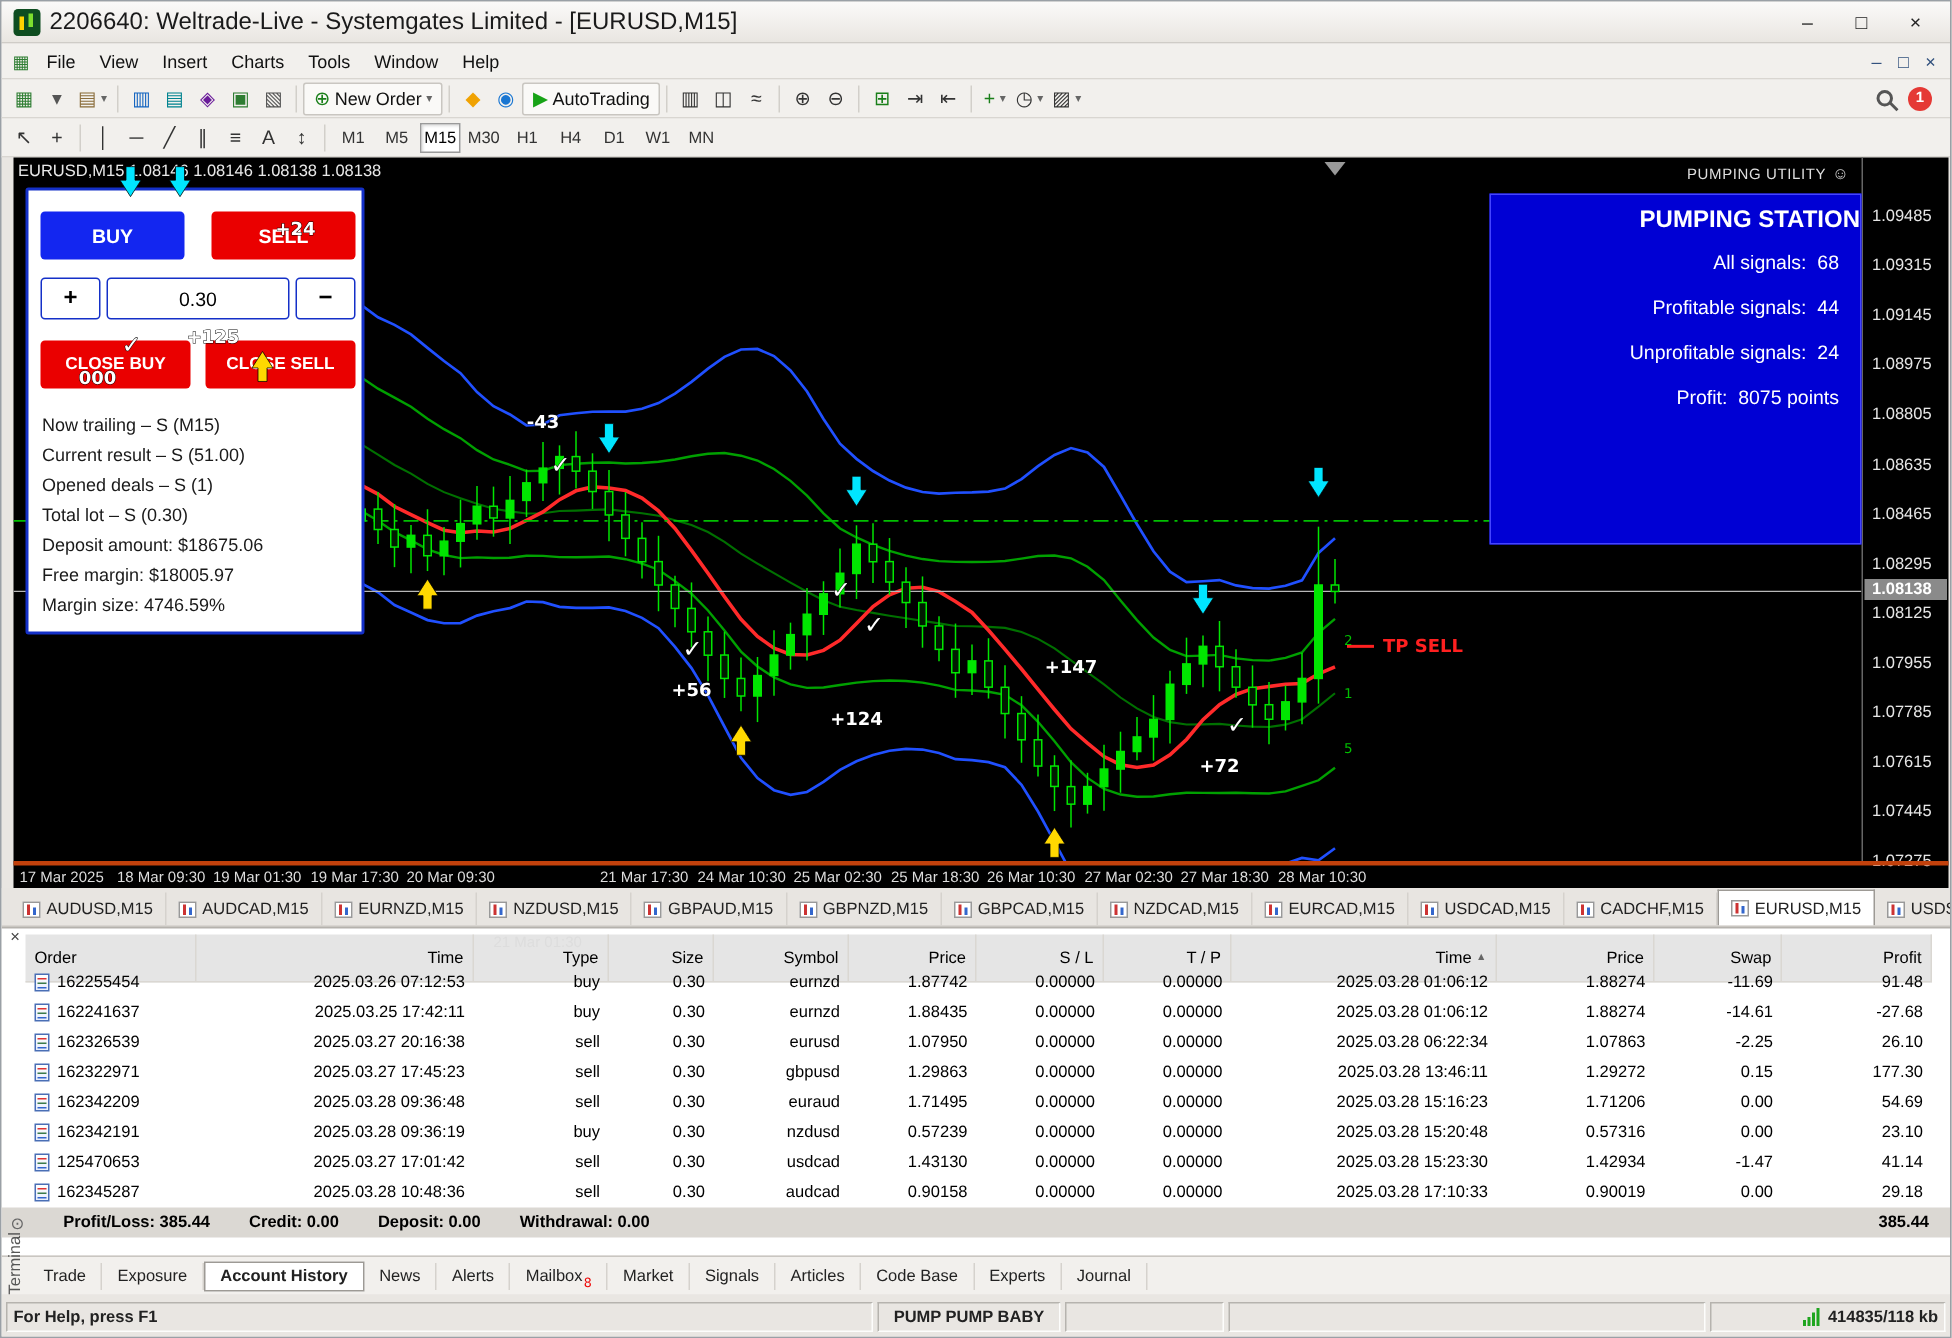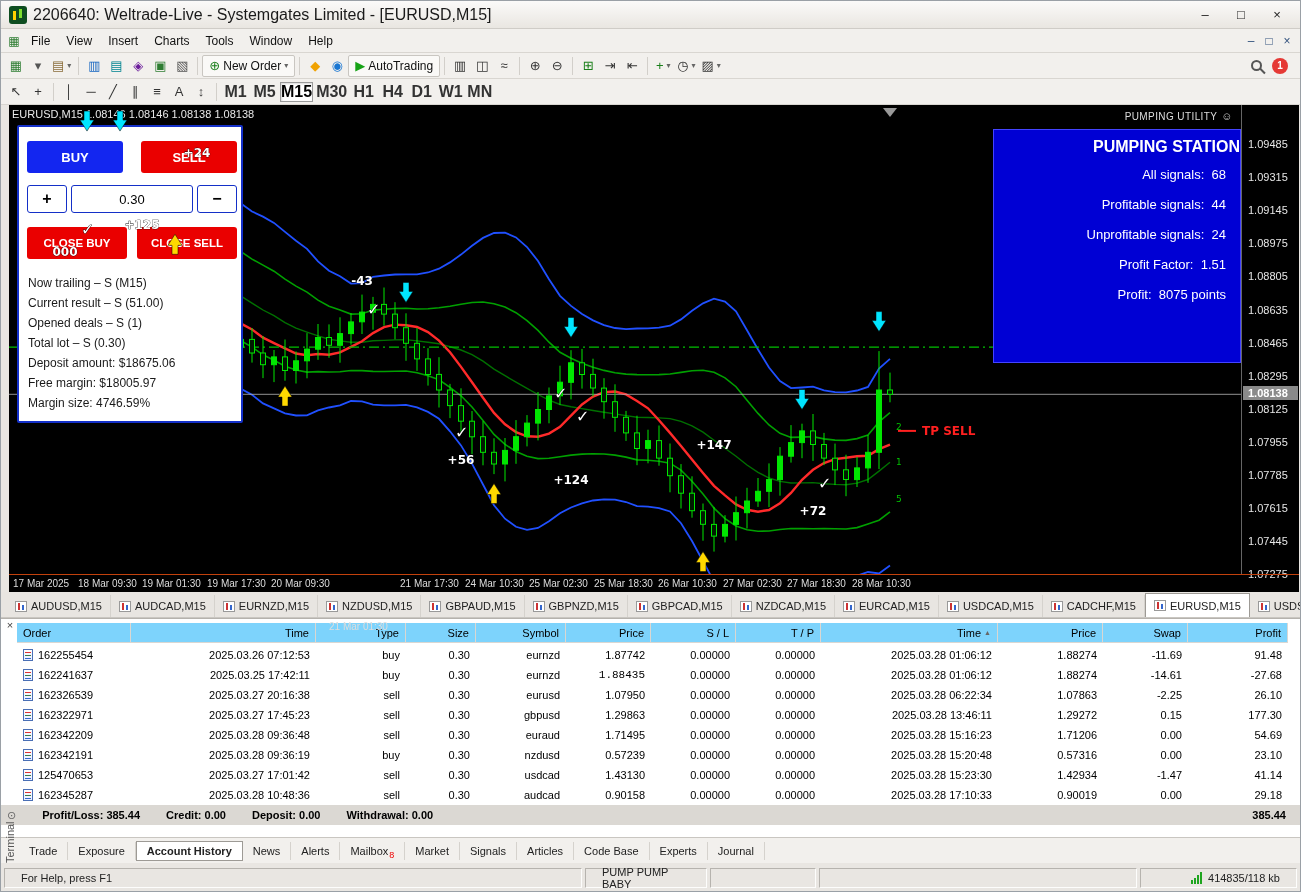--- a/index.html
+++ b/index.html
@@ -24,21 +24,21 @@
 
 .toolbar{position:absolute;left:0;width:100%;background:#f2f0ed;border-bottom:1px solid #d9d6d1;display:flex;align-items:center;padding:0 4px;}
 #toolbar1{top:52px;height:26px;}
 #toolbar2{top:78px;height:26px;}
 #tb1-items,#tb2-tools,#tfbar{display:flex;align-items:center;}
 .tbtn{min-width:22px;height:22px;display:flex;align-items:center;justify-content:center;font-size:13px;border:1px solid transparent;border-radius:2px;padding:0 2px;gap:3px;}
 .tbtn.labeled{border:1px solid #c9c6c1;background:#faf9f7;padding:0 6px;}
 .tbtn .cap{font-size:8px;color:#666;}
 .tbtn .tlabel{font-size:12px;color:#111;}
 .tb-sep{width:1px;height:18px;background:#d2cfca;margin:0 4px;}
-.tf-btn{min-width:27px;height:20px;display:flex;align-items:center;justify-content:center;font-size:16px;font-weight:bold;color:#333;border:1px solid transparent;margin:0 1px;}
+.tf-btn{min-width:27px;height:20px;display:flex;align-items:center;justify-content:center;font-size:11px;font-weight:normal;color:#333;border:1px solid transparent;margin:0 1px;}
 .tf-btn.active{background:#fff;border:1px solid #9a9a9a;box-shadow:inset 1px 1px 2px rgba(0,0,0,.15);color:#000;}
 #search-box{margin-left:auto;display:flex;align-items:center;gap:10px;padding-right:8px;}
 #search-icon{width:11px;height:11px;border:2px solid #555;border-radius:50%;position:relative;}
 #search-icon::after{content:'';position:absolute;width:7px;height:2px;background:#555;transform:rotate(45deg);right:-6px;bottom:-3px;}
 #notif-badge{width:16px;height:16px;border-radius:50%;background:#e53935;color:#fff;font-size:10px;font-weight:bold;display:flex;align-items:center;justify-content:center;}
 
 
 #chart-region{position:absolute;left:8px;top:104px;width:1290px;height:487px;background:#000;}
 #chart-svg{position:absolute;left:0;top:0;z-index:1;}
 #overlay-svg{position:absolute;left:0;top:0;z-index:6;pointer-events:none;}
@@ -62,36 +62,36 @@
 #panel-info{position:absolute;left:9px;top:146px;right:4px;}
 .info-line{font-size:12px;color:#1a1a1a;line-height:20px;white-space:pre;}
 
 #stats-panel{position:absolute;left:984px;top:24px;width:248px;height:234px;background:#0000d4;border:1px solid #4444ff;z-index:3;padding-top:8px;}
 #stats-title{text-align:right;color:#fff;font-size:16px;font-weight:bold;margin-bottom:4px;}
 .stats-line{color:#fff;font-size:13px;line-height:30px;text-align:right;padding-right:14px;white-space:pre;}
 
 #price-axis{position:absolute;left:1232px;top:0;width:58px;height:469px;border-left:1px solid #666;z-index:2;}
 .pa-label{position:absolute;left:6px;color:#e6e6e6;font-size:11px;margin-top:12px;}
 .pa-current{position:absolute;left:1px;right:1px;background:#8a8a8a;color:#fff;font-size:11px;font-weight:bold;padding:1px 0 1px 5px;}
-#time-axis{position:absolute;left:0;top:469px;width:1290px;height:18px;border-top:1px solid #c2410c;z-index:2;}
+#time-axis{position:absolute;left:0;top:469px;width:1290px;height:18px;border-top:3px solid #c2410c;z-index:2;}
 .ta-label{position:absolute;top:3px;color:#ddd;font-size:10px;white-space:nowrap;}
 
 
 #chart-tabs{position:absolute;left:0;top:591px;width:100%;height:26px;background:#e8e5e1;border-bottom:1px solid #c9c6c1;display:flex;align-items:flex-end;padding-left:6px;overflow:hidden;}
 .chart-tab{height:22px;display:flex;align-items:center;gap:4px;padding:0 8px;font-size:11px;color:#222;border-right:1px solid #d5d2cd;white-space:nowrap;}
 .chart-tab.active{background:#fff;border:1px solid #9d9a95;border-bottom:none;height:24px;}
 .tab-icon{width:12px;height:11px;border:1px solid #999;background:#fff;position:relative;flex:0 0 auto;}
 .tab-icon::before{content:'';position:absolute;left:2px;bottom:1px;width:2px;height:7px;background:#c33;}
 .tab-icon::after{content:'';position:absolute;left:6px;bottom:1px;width:2px;height:5px;background:#36c;}
 
 
 #terminal{position:absolute;left:0;top:617px;width:100%;height:219px;background:#fff;border-top:1px solid #b5b2ad;}
 #terminal-close{position:absolute;left:3px;top:619px;width:12px;height:12px;font-size:11px;line-height:11px;text-align:center;color:#444;z-index:4;}
 #terminal-label{position:absolute;left:3px;top:862px;transform:rotate(-90deg);transform-origin:0 0;font-size:11px;color:#555;z-index:4;}
-#hist-header{position:absolute;left:16px;top:4px;height:20px;display:flex;background:#7dd3fc;border-bottom:1px solid #dad7d2;}
+#hist-header{position:absolute;left:16px;top:4px;height:32px;display:flex;background:#e5e5e5;border-bottom:1px solid #dad7d2;}
 .h-cell{display:flex;align-items:center;justify-content:flex-end;padding:0 6px;font-size:11px;color:#000;border-right:1px solid #dad7d2;gap:3px;}
 .h-cell.left{justify-content:flex-start;}
 .sort-ic{font-size:7px;color:#666;}
 #hist-rows{position:absolute;left:16px;top:26px;}
 .h-row{display:flex;height:20px;align-items:center;}
 .cell{display:flex;align-items:center;justify-content:flex-end;padding:0 6px;font-size:11px;color:#000;white-space:nowrap;}
 .cell.left{justify-content:flex-start;}
 .doc-icon{width:10px;height:12px;border:1px solid #4a6fb5;background:linear-gradient(#fff,#e8eefc);position:relative;margin-right:5px;flex:0 0 auto;}
 .doc-icon::after{content:'';position:absolute;left:1px;top:2px;width:6px;height:1px;background:#d33;box-shadow:0 3px 0 #3a7a4a,0 6px 0 #3366cc;}
 #hist-summary{position:absolute;left:0;top:186px;width:100%;height:20px;background:#dbd8d3;display:flex;align-items:center;font-weight:bold;font-size:11px;gap:26px;padding-left:6px;}
@@ -100,21 +100,21 @@
 .sum-total{margin-left:auto;padding-right:14px;}
 
 
 #terminal-tabs{position:absolute;left:0;top:836px;width:100%;height:26px;background:#f2f0ed;border-top:1px solid #c9c6c1;display:flex;align-items:center;padding-left:18px;}
 .term-tab{padding:3px 10px;font-size:11px;color:#222;border-right:1px solid #d5d2cd;display:flex;align-items:flex-start;gap:1px;}
 .term-tab.active{background:#fff;border:1px solid #9d9a95;font-weight:bold;}
 .mail-badge{color:#e00;font-size:9px;position:relative;top:5px;}
 
 
 #statusbar{position:absolute;left:0;top:862px;width:100%;height:30px;background:#e9e6e2;display:flex;align-items:center;gap:3px;padding:0 3px;}
-.sb-seg{height:20px;border:1px solid;border-color:#b6b3ae #fdfdfc #fdfdfc #b6b3ae;display:flex;align-items:center;padding:0 16px;font-size:11px;color:#222;background:#e9e6e2;}
+.sb-seg{height:20px;border:1px solid;border-color:#b6b3ae #fdfdfc #fdfdfc #b6b3ae;display:flex;align-items:center;padding:0 4px;font-size:11px;color:#222;background:#e9e6e2;font-weight:bold;}
 #sb-help{width:578px;}
 #sb-expert{width:122px;justify-content:center;}
 #sb-e1{width:106px;}
 #sb-e2{width:318px;}
 #sb-conn{flex:1;justify-content:flex-end;gap:6px;}
 .conn-bars{display:flex;align-items:flex-end;gap:1px;height:12px;}
 .conn-bars i{display:block;width:2px;background:#1fa51f;}
 </style>
 </head>
 <body>
@@ -504,21 +504,20 @@
           <div class="info-line">Margin size: 4746.59%</div>
         </div>
     </div>
 
     <div id="stats-panel">
       <div id="stats-title">PUMPING STATION</div>
       <div id="stats-lines">
           <div class="stats-line">All signals:  68</div>
           <div class="stats-line">Profitable signals:  44</div>
           <div class="stats-line">Unprofitable signals:  24</div>
-          <div class="stats-line">Profit Factor:  1.51</div>
           <div class="stats-line">Profit:  8075 points</div>
         </div>
     </div>
 
     <div id="price-axis">
         <div class="pa-label" style="top: 21px;">1.09485</div>
         <div class="pa-label" style="top: 54px;">1.09315</div>
         <div class="pa-label" style="top: 87px;">1.09145</div>
         <div class="pa-label" style="top: 120px;">1.08975</div>
         <div class="pa-label" style="top: 153px;">1.08805</div>
@@ -676,21 +675,21 @@
         </div>
         <div class="h-row">
           <span class="cell left" style="width: 114px;">
             <span class="doc-icon"></span>
             <span>162241637</span>
           </span>
           <span class="cell" style="width: 185px;">2025.03.25 17:42:11</span>
           <span class="cell" style="width: 90px;">buy</span>
           <span class="cell" style="width: 70px;">0.30</span>
           <span class="cell" style="width: 90px;">eurnzd</span>
-          <span class="cell" style="width: 85px; font-family: Liberation Mono, monospace;">1.88435</span>
+          <span class="cell" style="width: 85px;">1.88435</span>
           <span class="cell" style="width: 85px;">0.00000</span>
           <span class="cell" style="width: 85px;">0.00000</span>
           <span class="cell" style="width: 177px;">2025.03.28 01:06:12</span>
           <span class="cell" style="width: 105px;">1.88274</span>
           <span class="cell" style="width: 85px;">-14.61</span>
           <span class="cell" style="width: 100px;">-27.68</span>
         </div>
         <div class="h-row">
           <span class="cell left" style="width: 114px;">
             <span class="doc-icon"></span>

